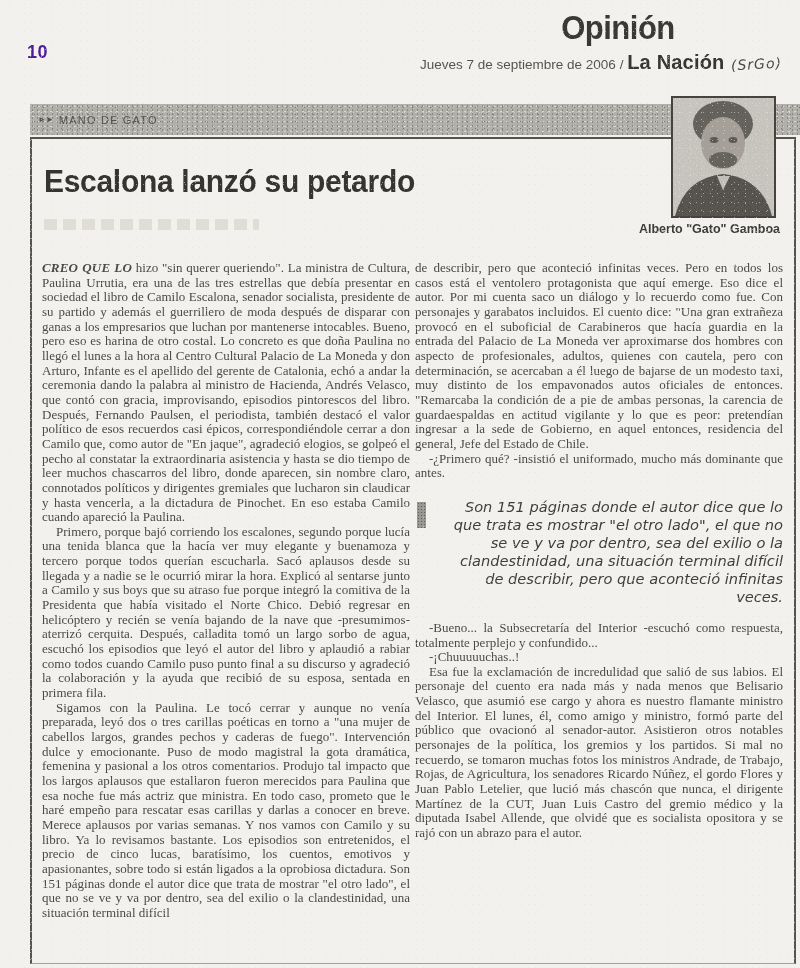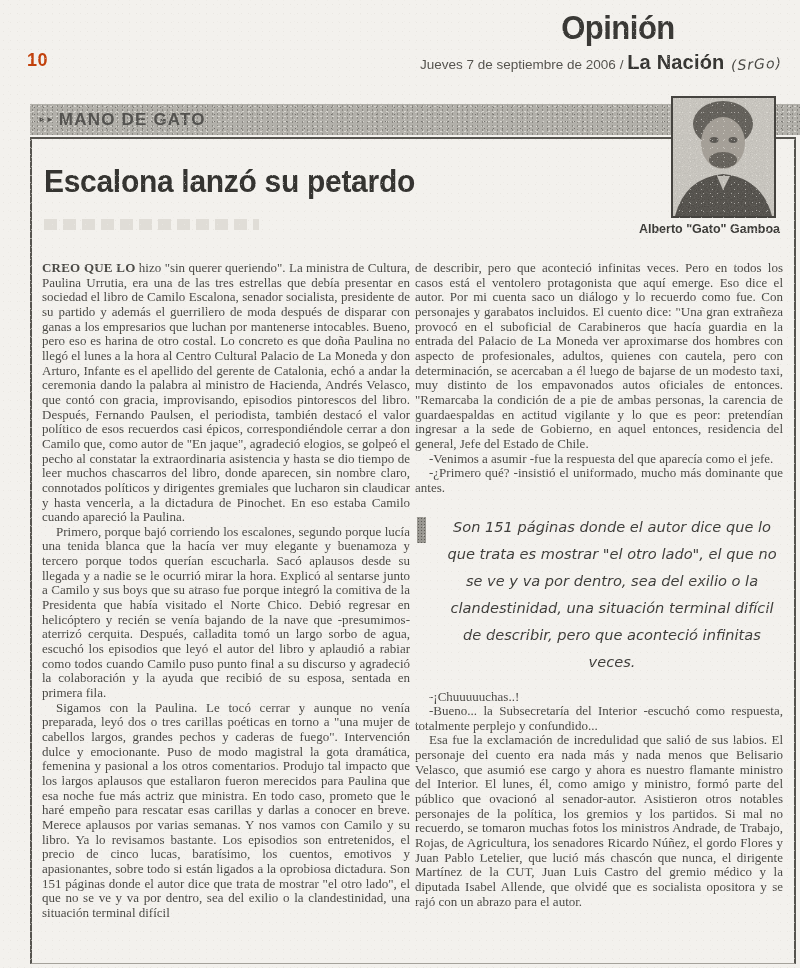--- a/index.html
+++ b/index.html
@@ -13,23 +13,23 @@
     position:absolute;inset:0;pointer-events:none;z-index:50;
     background-image:
       radial-gradient(#e3e0da 0.5px, transparent 0.6px),
       radial-gradient(#eceae5 0.5px, transparent 0.6px);
     background-size:7px 9px, 11px 7px;
     background-position:0 0, 3px 4px;
     opacity:.55;
   }
   
   .page-number{
-    position:absolute;left:27px;top:50px;
+    position:absolute;left:27px;top:42px;
     font-family:"Liberation Sans", sans-serif;
-    font-weight:bold;font-size:18px;color:#c2410c;letter-spacing:.5px;
+    font-weight:bold;font-size:18px;color:#4c1d95;letter-spacing:.5px;
   }
   .section-title{
     position:absolute;left:518px;top:10px;width:200px;text-align:center;
     font-family:"Liberation Sans", sans-serif;
     font-weight:bold;font-size:31px;color:#3a3936;
     transform:scaleY(1.08);letter-spacing:-.5px;
   }
   .dateline{
     position:absolute;left:420px;top:51px;width:360px;
     font-family:"Liberation Sans", sans-serif;
@@ -49,21 +49,21 @@
     background-image:
       radial-gradient(#8b8983 0.7px, transparent 0.9px),
       radial-gradient(#d8d6d0 0.7px, transparent 0.9px),
       radial-gradient(#767470 0.6px, transparent 0.8px);
     background-size:5px 4px, 6px 5px, 9px 7px;
     display:flex;align-items:center;
   }
   .kicker-arrow{font-size:8px;color:#504f4b;margin:0 5px 0 8px;}
   .kicker-text{
     font-family:"Liberation Sans", sans-serif;
-    font-weight:bold;font-size:17px;color:#545350;letter-spacing:1.2px;
+    font-weight:normal;font-size:11px;color:#545350;letter-spacing:1.2px;
   }
   
   .article-box{
     position:absolute;left:30px;top:137px;width:762px;height:824px;
     border:2px solid #56544f;border-bottom:1px solid #a5a29b;
   }
   .headline{
     position:absolute;left:12px;top:26px;margin:0;
     font-family:"Liberation Sans", sans-serif;
     font-weight:bold;font-size:30px;color:#353431;
@@ -77,27 +77,27 @@
   
   .col{
     position:absolute;top:122px;width:368px;
     font-size:13px;line-height:14.65px;text-align:justify;
     color:#4a4945;
   }
   .col-left{left:10px;}
   .col-right{left:383px;}
   .para{margin:0;}
   .para.indent{text-indent:14px;}
-  .lead{font-weight:bold;letter-spacing:.2px;}
+  .lead{font-weight:bold;letter-spacing:.2px;font-style:italic;}
   
   .pull-quote{
     position:relative;margin:17px 0 15px 0;padding-left:26px;
     font-family:"DejaVu Sans", sans-serif;
-    font-style:italic;font-size:14.6px;line-height:27px;
-    text-align:center;color:#3f3e3b;
+    font-style:italic;font-size:14.6px;line-height:18px;
+    text-align:right;color:#3f3e3b;
   }
   .pq-marker{
     position:absolute;left:2px;top:4px;width:9px;height:26px;
     background-color:#9a9892;
     background-image:radial-gradient(#5f5d58 0.8px, transparent 1px);
     background-size:3px 3px;
   }
   .pq-text{margin:0;}
   
   .photo-wrap{
@@ -133,30 +133,29 @@
     <div class="ghost-line"></div>
 
     <div class="col col-left">
       <p class="para"><span class="lead">CREO QUE LO</span><span> hizo "sin querer queriendo". La ministra de Cultura, Paulina Urrutia, era una de las tres estrellas que debía presentar en sociedad el libro de Camilo Escalona, senador socialista, presidente de su partido y además el guerrillero de moda después de disparar con ganas a los empresarios que luchan por mantenerse intocables. Bueno, pero eso es harina de otro costal. Lo concreto es que doña Paulina no llegó el lunes a la hora al Centro Cultural Palacio de La Moneda y don Arturo, Infante es el apellido del gerente de Catalonia, echó a andar la ceremonia dando la palabra al ministro de Hacienda, Andrés Velasco, que contó con gracia, improvisando, episodios pintorescos del libro. Después, Fernando Paulsen, el periodista, también destacó el valor político de esos recuerdos casi épicos, correspondiéndole cerrar a don Camilo que, como autor de "En jaque", agradeció elogios, se golpeó el pecho al constatar la extraordinaria asistencia y hasta se dio tiempo de leer muchos chascarros del libro, donde aparecen, sin nombre claro, connotados políticos y dirigentes gremiales que lucharon sin claudicar y hasta vencerla, a la dictadura de Pinochet. En eso estaba Camilo cuando apareció la Paulina.</span></p>
       <p class="para indent">Primero, porque bajó corriendo los escalones, segundo porque lucía una tenida blanca que la hacía ver muy elegante y buenamoza y tercero porque todos querían escucharla. Sacó aplausos desde su llegada y a nadie se le ocurrió mirar la hora. Explicó al sentarse junto a Camilo y sus boys que su atraso fue porque integró la comitiva de la Presidenta que había visitado el Norte Chico. Debió regresar en helicóptero y recién se venía bajando de la nave que -presumimos- aterrizó cerquita. Después, calladita tomó un largo sorbo de agua, escuchó los episodios que leyó el autor del libro y aplaudió a rabiar como todos cuando Camilo puso punto final a su discurso y agradeció la colaboración y la ayuda que recibió de su esposa, sentada en primera fila.</p>
       <p class="para indent">Sigamos con la Paulina. Le tocó cerrar y aunque no venía preparada, leyó dos o tres carillas poéticas en torno a "una mujer de cabellos largos, grandes pechos y caderas de fuego". Intervención dulce y emocionante. Puso de modo magistral la gota dramática, femenina y pasional a los otros comentarios. Produjo tal impacto que los largos aplausos que estallaron fueron merecidos para Paulina que esa noche fue más actriz que ministra. En todo caso, prometo que le haré empeño para rescatar esas carillas y darlas a conocer en breve. Merece aplausos por varias semanas. Y nos vamos con Camilo y su libro. Ya lo revisamos bastante. Los episodios son entretenidos, el precio de cinco lucas, baratísimo, los cuentos, emotivos y apasionantes, sobre todo si están ligados a la oprobiosa dictadura. Son 151 páginas donde el autor dice que trata de mostrar "el otro lado", el que no se ve y va por dentro, sea del exilio o la clandestinidad, una situación terminal difícil</p>
     </div>
 
     <div class="col col-right">
       <p class="para">de describir, pero que aconteció infinitas veces. Pero en todos los casos está el ventolero protagonista que aquí emerge. Eso dice el autor. Por mi cuenta saco un diálogo y lo recuerdo como fue. Con personajes y garabatos incluidos. El cuento dice: "Una gran extrañeza provocó en el suboficial de Carabineros que hacía guardia en la entrada del Palacio de La Moneda ver aproximarse dos hombres con aspecto de profesionales, adultos, quienes con cautela, pero con determinación, se acercaban a él luego de bajarse de un modesto taxi, muy distinto de los empavonados autos oficiales de entonces. "Remarcaba la condición de a pie de ambas personas, la carencia de guardaespaldas en actitud vigilante y lo que es peor: pretendían ingresar a la sede de Gobierno, en aquel entonces, residencia del general, Jefe del Estado de Chile.</p>
-      <p class="para indent">-Venimos a asumir -fue la respuesta del que aparecía como el jefe.</p>
       <p class="para indent">-¿Primero qué? -insistió el uniformado, mucho más dominante que antes.</p>
 
       <div class="pull-quote">
         <span class="pq-marker"></span>
         <p class="pq-text">Son 151 páginas donde el autor dice que lo que trata es mostrar "el otro lado", el que no se ve y va por dentro, sea del exilio o la clandestinidad, una situación terminal difícil de describir, pero que aconteció infinitas veces.</p>
       </div>
 
+      <p class="para indent">-Bueno... la Subsecretaría del Interior -escuchó como respuesta, totalmente perplejo y confundido...</p>
       <p class="para indent">-¡Chuuuuuchas..!</p>
-      <p class="para indent">-Bueno... la Subsecretaría del Interior -escuchó como respuesta, totalmente perplejo y confundido...</p>
       <p class="para indent">Esa fue la exclamación de incredulidad que salió de sus labios. El personaje del cuento era nada más y nada menos que Belisario Velasco, que asumió ese cargo y ahora es nuestro flamante ministro del Interior. El lunes, él, como amigo y ministro, formó parte del público que ovacionó al senador-autor. Asistieron otros notables personajes de la política, los gremios y los partidos. Si mal no recuerdo, se tomaron muchas fotos los ministros Andrade, de Trabajo, Rojas, de Agricultura, los senadores Ricardo Núñez, el gordo Flores y Juan Pablo Letelier, que lució más chascón que nunca, el dirigente Martínez de la CUT, Juan Luis Castro del gremio médico y la diputada Isabel Allende, que olvidé que es socialista opositora y se rajó con un abrazo para el autor.</p>
     </div>
   </div>
 
   <div class="photo-wrap">
     <svg viewBox="0 0 101 118" aria-hidden="true">
       <defs>
         <filter id="grain" x="0" y="0" width="100%" height="100%">
           <feTurbulence type="fractalNoise" baseFrequency="0.85" numOctaves="2" stitchTiles="stitch" result="n"></feTurbulence>
           <feColorMatrix in="n" type="matrix" values="0 0 0 0 0.30  0 0 0 0 0.29  0 0 0 0 0.27  0 0 0 0.9 0"></feColorMatrix>

